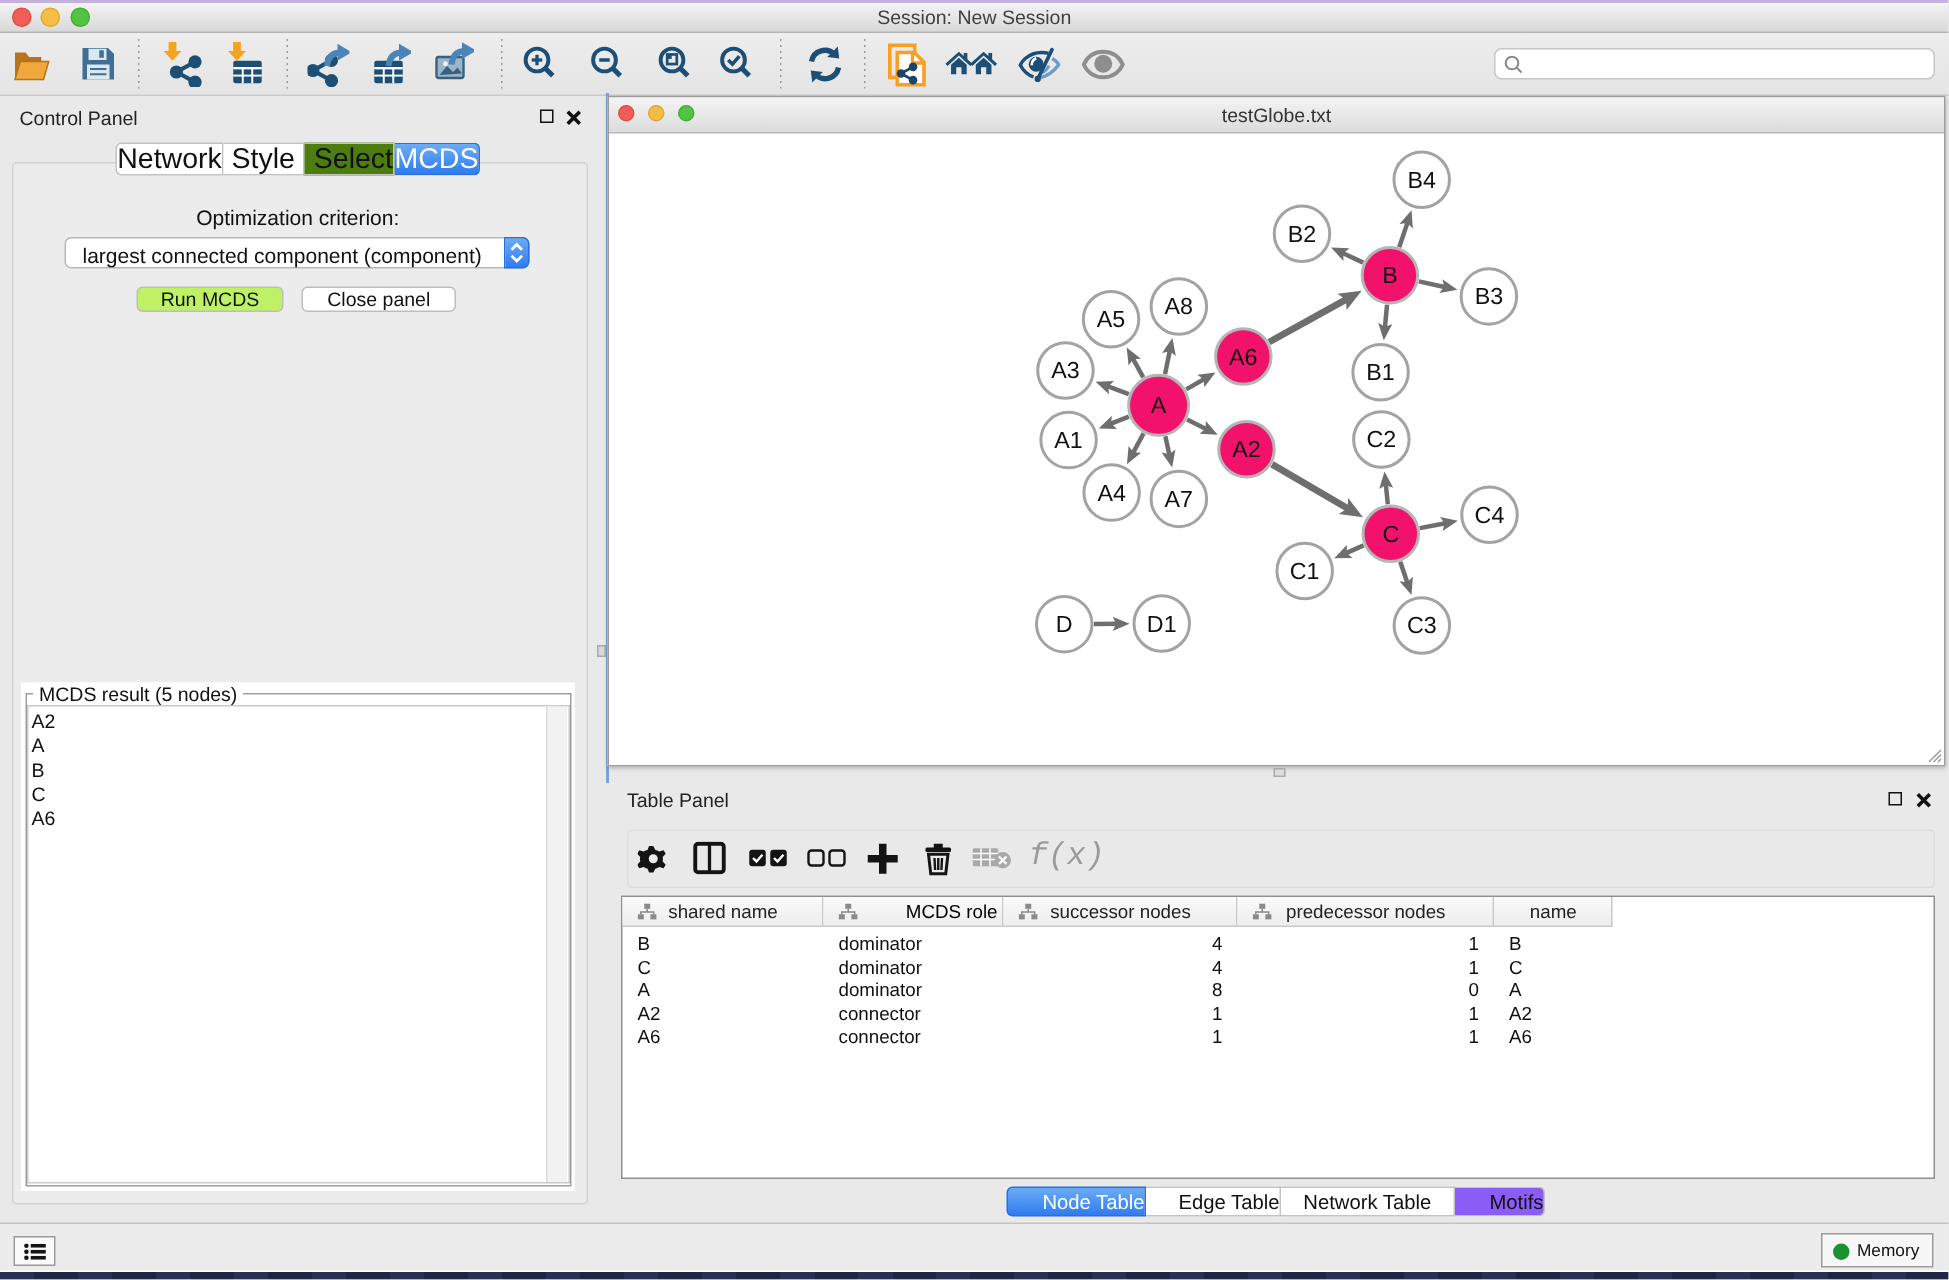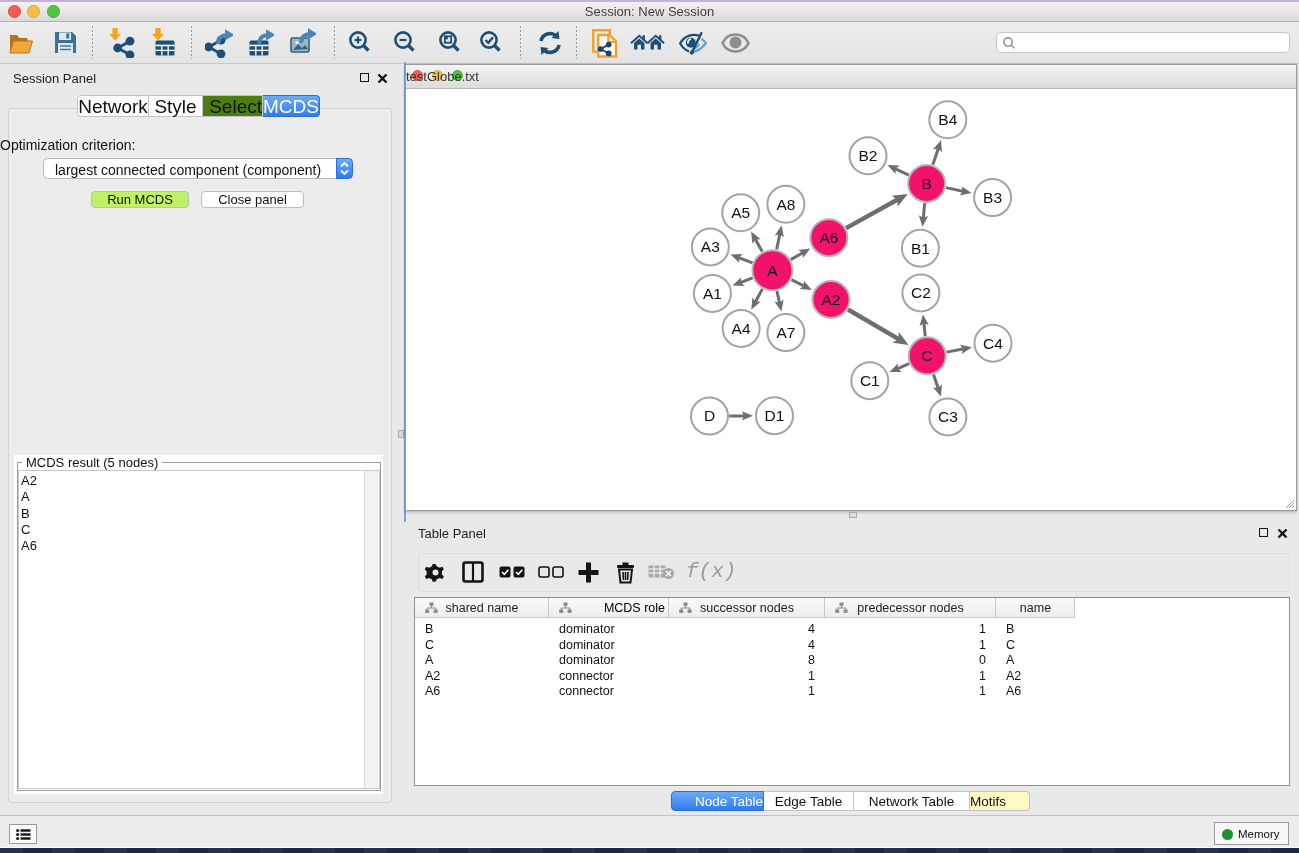--- a/index.html
+++ b/index.html
@@ -129,27 +129,27 @@
 <svg class="abs" style="left:721px;top:32px" width="29" height="22" viewBox="0 0 29 22">
  <path d="M14.5 2.5 q-9 0 -13 8.5 q4 8.5 13 8.5 q9 0 13-8.5 q-4-8.5 -13-8.5 z" fill="none" stroke="#8e8e8e" stroke-width="2.6"></path>
  <circle cx="14.5" cy="10.5" r="6" fill="#8e8e8e"></circle>
 </svg>
 <div class="abs" style="left:996px;top:32px;width:294px;height:21px;background:#fff;border:1px solid #c6c6c6;border-radius:5px"></div>
 <svg class="abs" style="left:1002px;top:36px" width="14" height="14" viewBox="0 0 14 14">
     <circle cx="6" cy="6" r="4.2" fill="none" stroke="#8b8b8b" stroke-width="1.4"></circle>
     <line x1="9.2" y1="9.2" x2="12.3" y2="12.3" stroke="#8b8b8b" stroke-width="1.4"></line>
   </svg>
 
-<div class="abs" style="left:13px;top:71px;font-size:13px;color:#222">Session Panel</div>
+<div class="abs" style="left:13px;top:71px;font-size:13px;color:#222">Control Panel</div>
 <div class="abs" style="left:360px;top:73px;width:9px;height:9px;border:1.6px solid #111"></div>
 <svg class="abs" style="left:377px;top:73px" width="11" height="11" viewBox="0 0 11 11">
     <path d="M1.5 1.5 L9.5 9.5 M9.5 1.5 L1.5 9.5" stroke="#111" stroke-width="2.4"></path>
   </svg>
 <div class="abs" style="left:8px;top:108px;width:384px;height:695px;border:1px solid #d2d2d2;border-radius:3px;background:#ececec"></div>
-<div class="abs" style="left:0;top:136.5px;width:397px;text-align:left;font-size:14px;color:#111">Optimization criterion:</div>
+<div class="abs" style="left:0;top:136.5px;width:397px;text-align:center;font-size:14px;color:#111">Optimization criterion:</div>
 
 <div class="abs" style="left:43px;top:158px;width:310px;height:21px;background:#fff;border:1px solid #b7b7b7;border-radius:4.5px"></div>
 <div class="abs" style="left:55px;top:161.5px;font-size:14px;color:#111">largest connected component (component)</div>
 <div class="abs" style="left:336px;top:158px;width:17px;height:21px;background:linear-gradient(#6cacf5,#2f7cf0);border:1px solid #2a70d8;border-radius:0 4.5px 4.5px 0;"></div>
 <svg class="abs" style="left:338px;top:161px" width="13" height="15" viewBox="0 0 13 15">
  <path d="M3 5.5 L6.5 2 L10 5.5" stroke="#fff" stroke-width="1.8" fill="none"></path>
  <path d="M3 9.5 L6.5 13 L10 9.5" stroke="#fff" stroke-width="1.8" fill="none"></path>
 </svg>
 
 <div class="abs" style="left:91px;top:191px;width:98px;height:17px;background:#bef264;border:1px solid #bdbdbd;border-radius:4px;text-align:center;font-size:13px;line-height:16px;color:#111">Run MCDS</div>
@@ -175,21 +175,21 @@
  <div style="width:57px;background:linear-gradient(#6cacf5,#2f7cf0);border:1px solid #2a70d8;border-left:none;border-radius:0 4px 4px 0;text-align:center;line-height:21px;color:#fff">MCDS</div>
 </div>
 
 <div class="abs" style="left:404px;top:62px;width:2px;height:460px;background:#7ba3d8"></div>
 <div class="abs" style="left:398px;top:430px;width:6px;height:8px;background:#d8d8d8;border:1px solid #aaa"></div>
 <div class="abs" style="left:405px;top:64px;width:892px;height:447px;background:#fff;border:1px solid #9b9b9b;box-shadow:0 1px 3px rgba(0,0,0,.25)"></div>
 <div class="abs" style="left:406px;top:65px;width:890px;height:24px;background:linear-gradient(#f4f4f4,#dcdcdc);border-bottom:1px solid #b9b9b9"></div>
 <div class="abs" style="left:412px;top:70px;width:11.4px;height:11.4px;border-radius:50%;background:#f25e57;border:.5px solid #dd4f44"></div>
 <div class="abs" style="left:432px;top:70px;width:11.4px;height:11.4px;border-radius:50%;background:#f5bd44;border:.5px solid #dfa935"></div>
 <div class="abs" style="left:452px;top:70px;width:11.4px;height:11.4px;border-radius:50%;background:#52c443;border:.5px solid #44ad35"></div>
-<div class="abs" style="left:406px;top:69px;width:890px;text-align:left;font-size:13px;color:#333">testGlobe.txt</div>
+<div class="abs" style="left:406px;top:69px;width:890px;text-align:center;font-size:13px;color:#333">testGlobe.txt</div>
 <svg class="abs" style="left:406px;top:89px" width="890" height="421">
 <line x1="356.2" y1="162.6" x2="348.2" y2="148.3" stroke="#6e6e6e" stroke-width="3.0"></line>
 <polygon points="345.1,142.6 354.6,150.2 349.4,150.5 346.4,154.7" fill="#6e6e6e"></polygon>
 <line x1="370.7" y1="160.4" x2="374.3" y2="142.7" stroke="#6e6e6e" stroke-width="3.0"></line>
 <polygon points="375.6,136.4 377.9,148.3 373.8,145.2 368.7,146.4" fill="#6e6e6e"></polygon>
 <line x1="346.5" y1="173.8" x2="330.5" y2="167.8" stroke="#6e6e6e" stroke-width="3.0"></line>
 <polygon points="324.4,165.5 336.6,165.0 332.9,168.7 333.3,173.8" fill="#6e6e6e"></polygon>
 <line x1="346.6" y1="188.8" x2="332.5" y2="194.3" stroke="#6e6e6e" stroke-width="3.0"></line>
 <polygon points="326.5,196.6 335.2,188.2 334.8,193.4 338.6,197.0" fill="#6e6e6e"></polygon>
 <line x1="356.4" y1="199.9" x2="348.4" y2="214.7" stroke="#6e6e6e" stroke-width="3.0"></line>
@@ -378,23 +378,23 @@
       <div class="abs" style="left:10px;top:86.4px;font-size:12.5px;color:#111">A6</div>
 <div class="abs" style="left:144px;top:86.4px;font-size:12.5px;color:#111">connector</div>
 <div class="abs" style="left:254px;top:86.4px;width:146px;text-align:right;font-size:12.5px;color:#111">1</div>
 <div class="abs" style="left:410px;top:86.4px;width:161px;text-align:right;font-size:12.5px;color:#111">1</div>
 <div class="abs" style="left:591px;top:86.4px;font-size:12.5px;color:#111">A6</div>
     </div>
 </div>
 
 <div class="abs" style="left:671px;top:791px;height:20px;display:flex;font-size:13.5px">
  <div style="width:93px;background:linear-gradient(#6cacf5,#2f7cf0);border:1px solid #2a70d8;border-radius:4px 0 0 4px;color:#fff;text-align:right;line-height:19px">Node Table</div>
- <div style="width:90px;background:#fff;border:1px solid #c3c3c3;border-left:none;color:#111;text-align:center;line-height:19px">Edge Table</div>
+ <div style="width:90px;background:#fff;border:1px solid #c3c3c3;border-left:none;color:#111;text-align:right;line-height:19px">Edge Table</div>
  <div style="width:116px;background:#fff;border:1px solid #c3c3c3;border-left:none;color:#111;text-align:center;line-height:19px">Network Table</div>
- <div style="width:60px;background:#fef9c3;border:1px solid #c3c3c3;border-left:none;border-radius:0 4px 4px 0;color:#111;text-align:left;line-height:19px">Motifs</div>
+ <div style="width:60px;background:#8b5cf6;border:1px solid #c3c3c3;border-left:none;border-radius:0 4px 4px 0;color:#111;text-align:right;line-height:19px">Motifs</div>
 </div>
 
 <div class="abs" style="left:0;top:815px;width:1299px;height:33px;background:#ececec;border-top:1px solid #c2c2c2"></div>
 <div class="abs" style="left:9px;top:824px;width:28px;height:20px;background:#fafafa;border:1px solid #9a9a9a"></div>
 <svg class="abs" style="left:16px;top:829px" width="15" height="11" viewBox="0 0 15 11">
  <circle cx="1.6" cy="1.5" r="1.5" fill="#141414"></circle>
     <rect x="4.5" y="0.3" width="10" height="2.4" fill="#141414"></rect>
  <circle cx="1.6" cy="5.5" r="1.5" fill="#141414"></circle>
     <rect x="4.5" y="4.3" width="10" height="2.4" fill="#141414"></rect>
  <circle cx="1.6" cy="9.5" r="1.5" fill="#141414"></circle>

